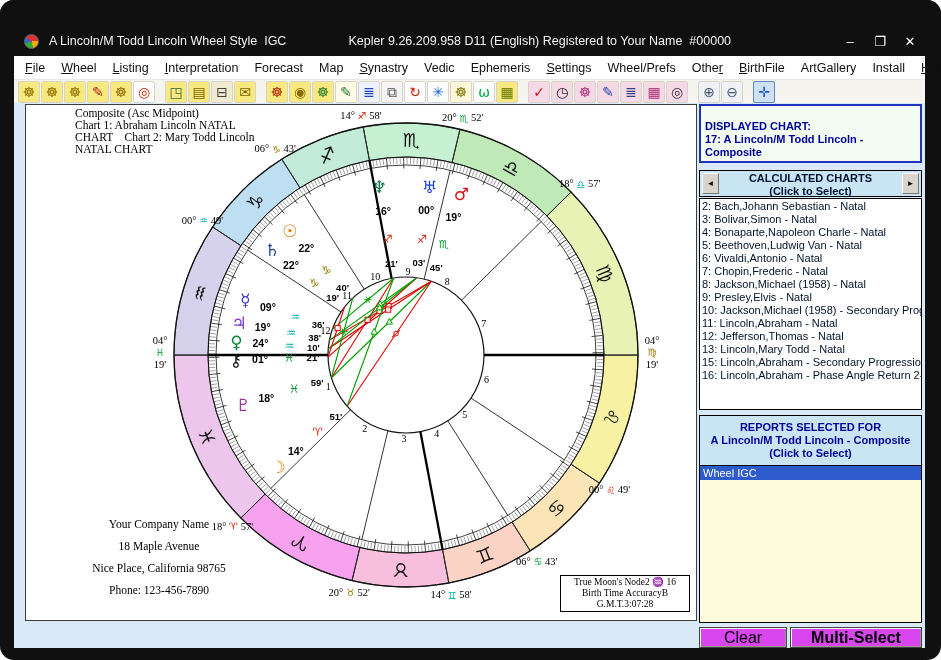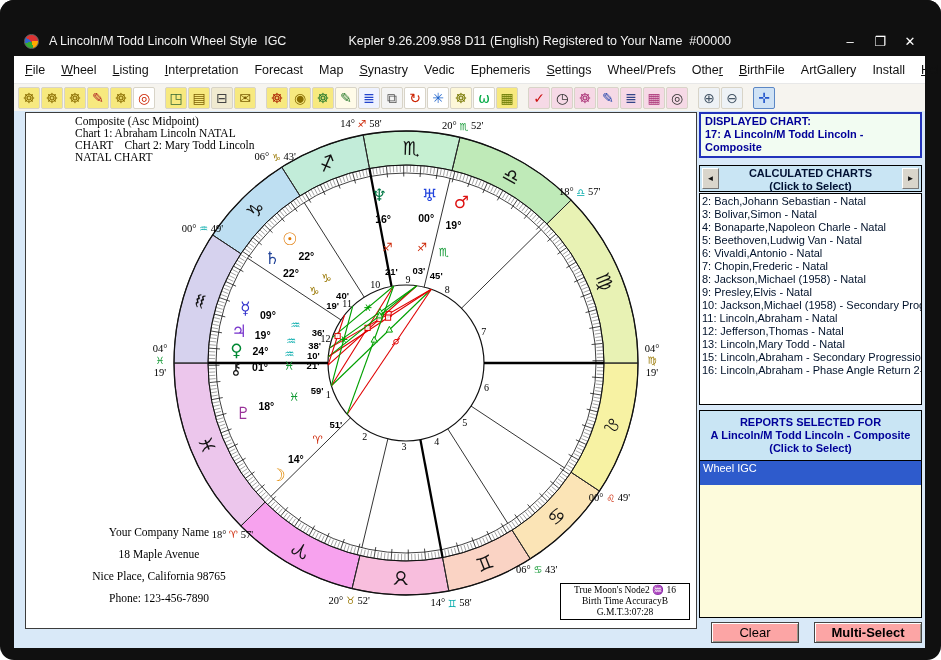--- a/index.html
+++ b/index.html
@@ -26,32 +26,32 @@
   
   .chart-section{position:relative;width:683px;}
   .chart-box{position:absolute;left:11px;top:1px;width:672px;height:517px;background:#fff;border:1px solid #3c3c3c;overflow:hidden;}
   .chart-header{position:absolute;top:2px;left:5px;font-family:"Liberation Serif","DejaVu Serif",serif;font-size:11.5px;line-height:12px;color:#000;white-space:pre;z-index:3;margin-left:44px;}
   .company{position:absolute;left:28px;top:408px;width:210px;text-align:center;font-family:"Liberation Serif","DejaVu Serif",serif;font-size:11.5px;line-height:22px;color:#000;z-index:3;}
   .info-box{position:absolute;right:6px;bottom:8px;width:130px;border:1px solid #000;background:#fff;padding:1px 3px;font-family:"Liberation Serif","DejaVu Serif",serif;font-size:9.5px;line-height:11px;z-index:3;}
   .info-row{display:flex;justify-content:center;}
   .wheel-svg{position:absolute;left:0;top:0;}
   
   .panel{width:228px;padding:1px 3px 0 2px;display:flex;flex-direction:column;}
-  .displayed{border:2px solid #2233bb;background:#f2fcf2;padding:1px 4px 2px 4px;font-size:11px;font-weight:bold;color:#000099;line-height:13px;}
+  .displayed{border:2px solid #2233bb;background:#f2fcf2;padding:14px 4px 2px 4px;font-size:11px;font-weight:bold;color:#000099;line-height:13px;}
   .calc-header{margin-top:7px;border:1px solid #000;background:#c9e5f4;height:27px;position:relative;text-align:center;font-size:11px;font-weight:bold;color:#001133;line-height:13px;padding-top:1px;}
   .arrow-btn{position:absolute;top:2px;width:17px;height:21px;background:#d9d5cb;border:1px solid;border-color:#fff #777 #777 #fff;font-size:8px;line-height:20px;text-align:center;color:#111;}
   .arrow-left{left:2px;} .arrow-right{right:2px;}
   .calc-list{border:1px solid #000;background:#fff;height:212px;margin-top:1px;padding:1px 0 0 2px;overflow:hidden;}
   .calc-item{font-size:11px;line-height:13px;color:#00122b;white-space:nowrap;overflow:hidden;}
   .reports-header{margin-top:5px;border:1px solid #000;background:#c9e5f4;text-align:center;font-size:11px;font-weight:bold;color:#000099;line-height:13px;padding:5px 0;}
   .reports-list{border:1px solid #000;border-top:none;background:#fdfbdc;height:157px;overflow:hidden;}
-  .report-item{font-size:11px;line-height:14px;height:24px;padding-left:3px;color:#000;}
+  .report-item{font-size:11px;line-height:14px;height:14px;padding-left:3px;color:#000;}
   .report-item.sel{background:#2e5bcc;color:#fff;}
   .btn-row{display:flex;margin-top:4px;gap:3px;}
-  .panel-btn{height:21px;background:#fca5a5;border:1px solid #444;box-shadow:inset 1px 1px 0 #fff, inset -1px -1px 0 #9a968a;font-size:13px;line-height:19px;text-align:center;color:#000;margin-left:12px;}
+  .panel-btn{height:21px;background:#d946ef;border:1px solid #444;box-shadow:inset 1px 1px 0 #fff, inset -1px -1px 0 #9a968a;font-size:16px;line-height:19px;text-align:center;color:#000;}
   .btn-clear{width:88px;}
   .btn-multi{flex:1;font-weight:bold;}
 </style>
 </head>
 <body>
 
 <div class="frame">
   <div class="titlebar">
     <div class="title-row">
       <span class="app-icon"></span>

